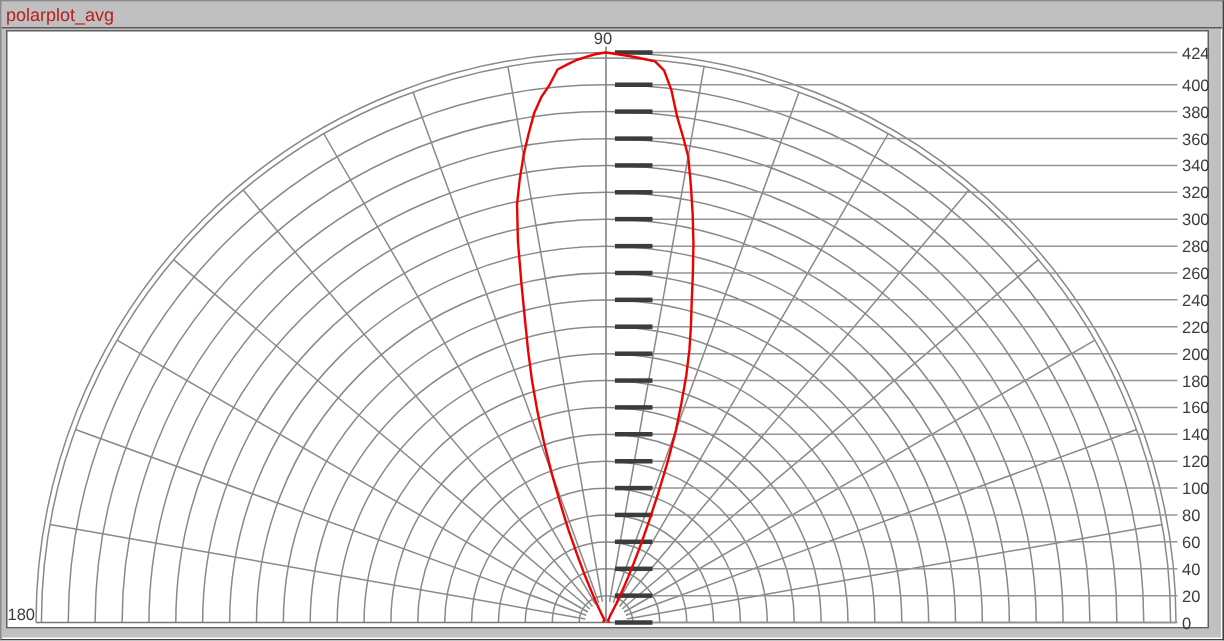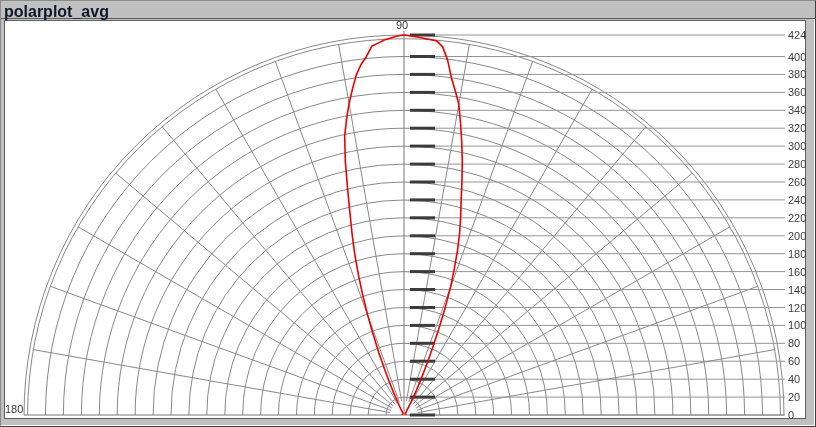--- a/index.html
+++ b/index.html
@@ -8,21 +8,21 @@
     position:relative;width:816px;height:427px;background:#c0c0c0;
     border:1px solid #8a8a8a;border-right-color:#3f3f3f;border-bottom-color:#3f3f3f;
     box-shadow:inset -1px -1px 0 #ffffff;
     font-family:"Liberation Sans", sans-serif;overflow:hidden;
   }
   .titlebar{
     position:absolute;left:0;top:0;width:100%;height:18px;background:#c0c0c0;
     border-bottom:1px solid #5c5c5c;
   }
   .titlebar .title{
-    display:inline-block;padding:2px 0 0 3px;font-size:16px;font-weight:bold;color:#0f172a;
+    display:inline-block;padding:2px 0 0 3px;font-size:12px;font-weight:normal;color:#b91c1c;
     letter-spacing:0px;
   }
   .canvas{
     position:absolute;left:3px;top:19px;width:802px;height:399px;background:#ffffff;
     border:1px solid #5f5f5f;
   }
   svg.plot{position:absolute;left:0;top:0;width:816px;height:427px;pointer-events:none;}
   svg.plot text{font-family:"Liberation Sans", sans-serif;font-size:11px;fill:#3c3c3c;}
 </style>
 </head>

